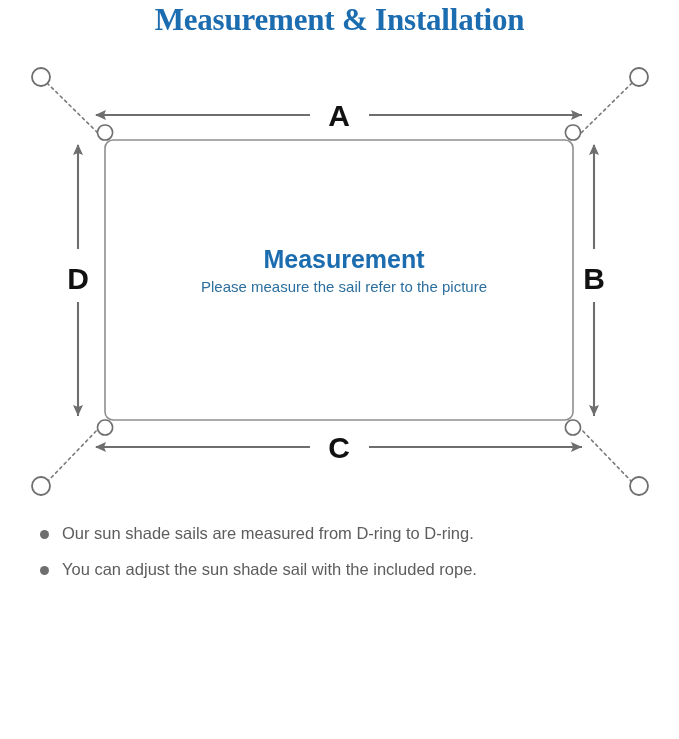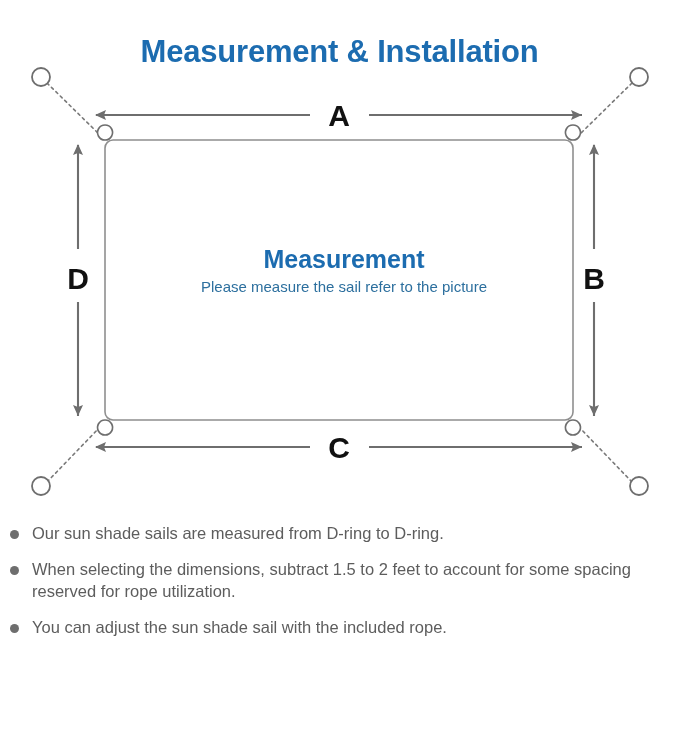--- a/index.html
+++ b/index.html
@@ -23,27 +23,26 @@
   }
   
   .title {
     position: absolute;
     left: 0;
     top: 0;
     width: 679px;
     height: 44px;
     line-height: 40px;
     text-align: center;
-    font-family: Liberation Sans, sans-serif;
+    font-family: Liberation Serif, serif;
     font-size: 31px;
     font-weight: bold;
     color: #1c6cb0;
     letter-spacing: -0.2px;
     white-space: nowrap;
-    margin-top: 32px;
   }
   
   .diagram {
     position: absolute;
     left: 0;
     top: 44px;
     width: 679px;
     height: 476px;
   }
   .diagram svg {
@@ -75,20 +74,21 @@
     top: 522px;
     width: 679px;
     height: 217px;
   }
   .note-row {
     position: relative;
     display: flex;
     align-items: flex-start;
     padding: 0 14px 0 10px;
     margin-bottom: 14px;
+    margin-left: 30px;
   }
   .note-bullet {
     flex: 0 0 auto;
     width: 9px;
     height: 9px;
     border-radius: 50%;
     background: #6e6e6e;
     margin-top: 8px;
     margin-right: 13px;
   }
@@ -170,21 +170,17 @@
     </svg>
   </div>
 
   <div class="notes">
     <div class="note-row">
       <span class="note-bullet"></span>
       <span class="note-text">Our sun shade sails are measured from D-ring to D-ring.</span>
     </div>
     <div class="note-row">
       <span class="note-bullet"></span>
-      <span class="note-text">When selecting the dimensions, subtract 1.5 to 2 feet to account for some spacing reserved for rope utilization.</span>
-    </div>
-    <div class="note-row">
-      <span class="note-bullet"></span>
       <span class="note-text">You can adjust the sun shade sail with the included rope.</span>
     </div>
   </div>
 
 </div>
 
 </body></html>

